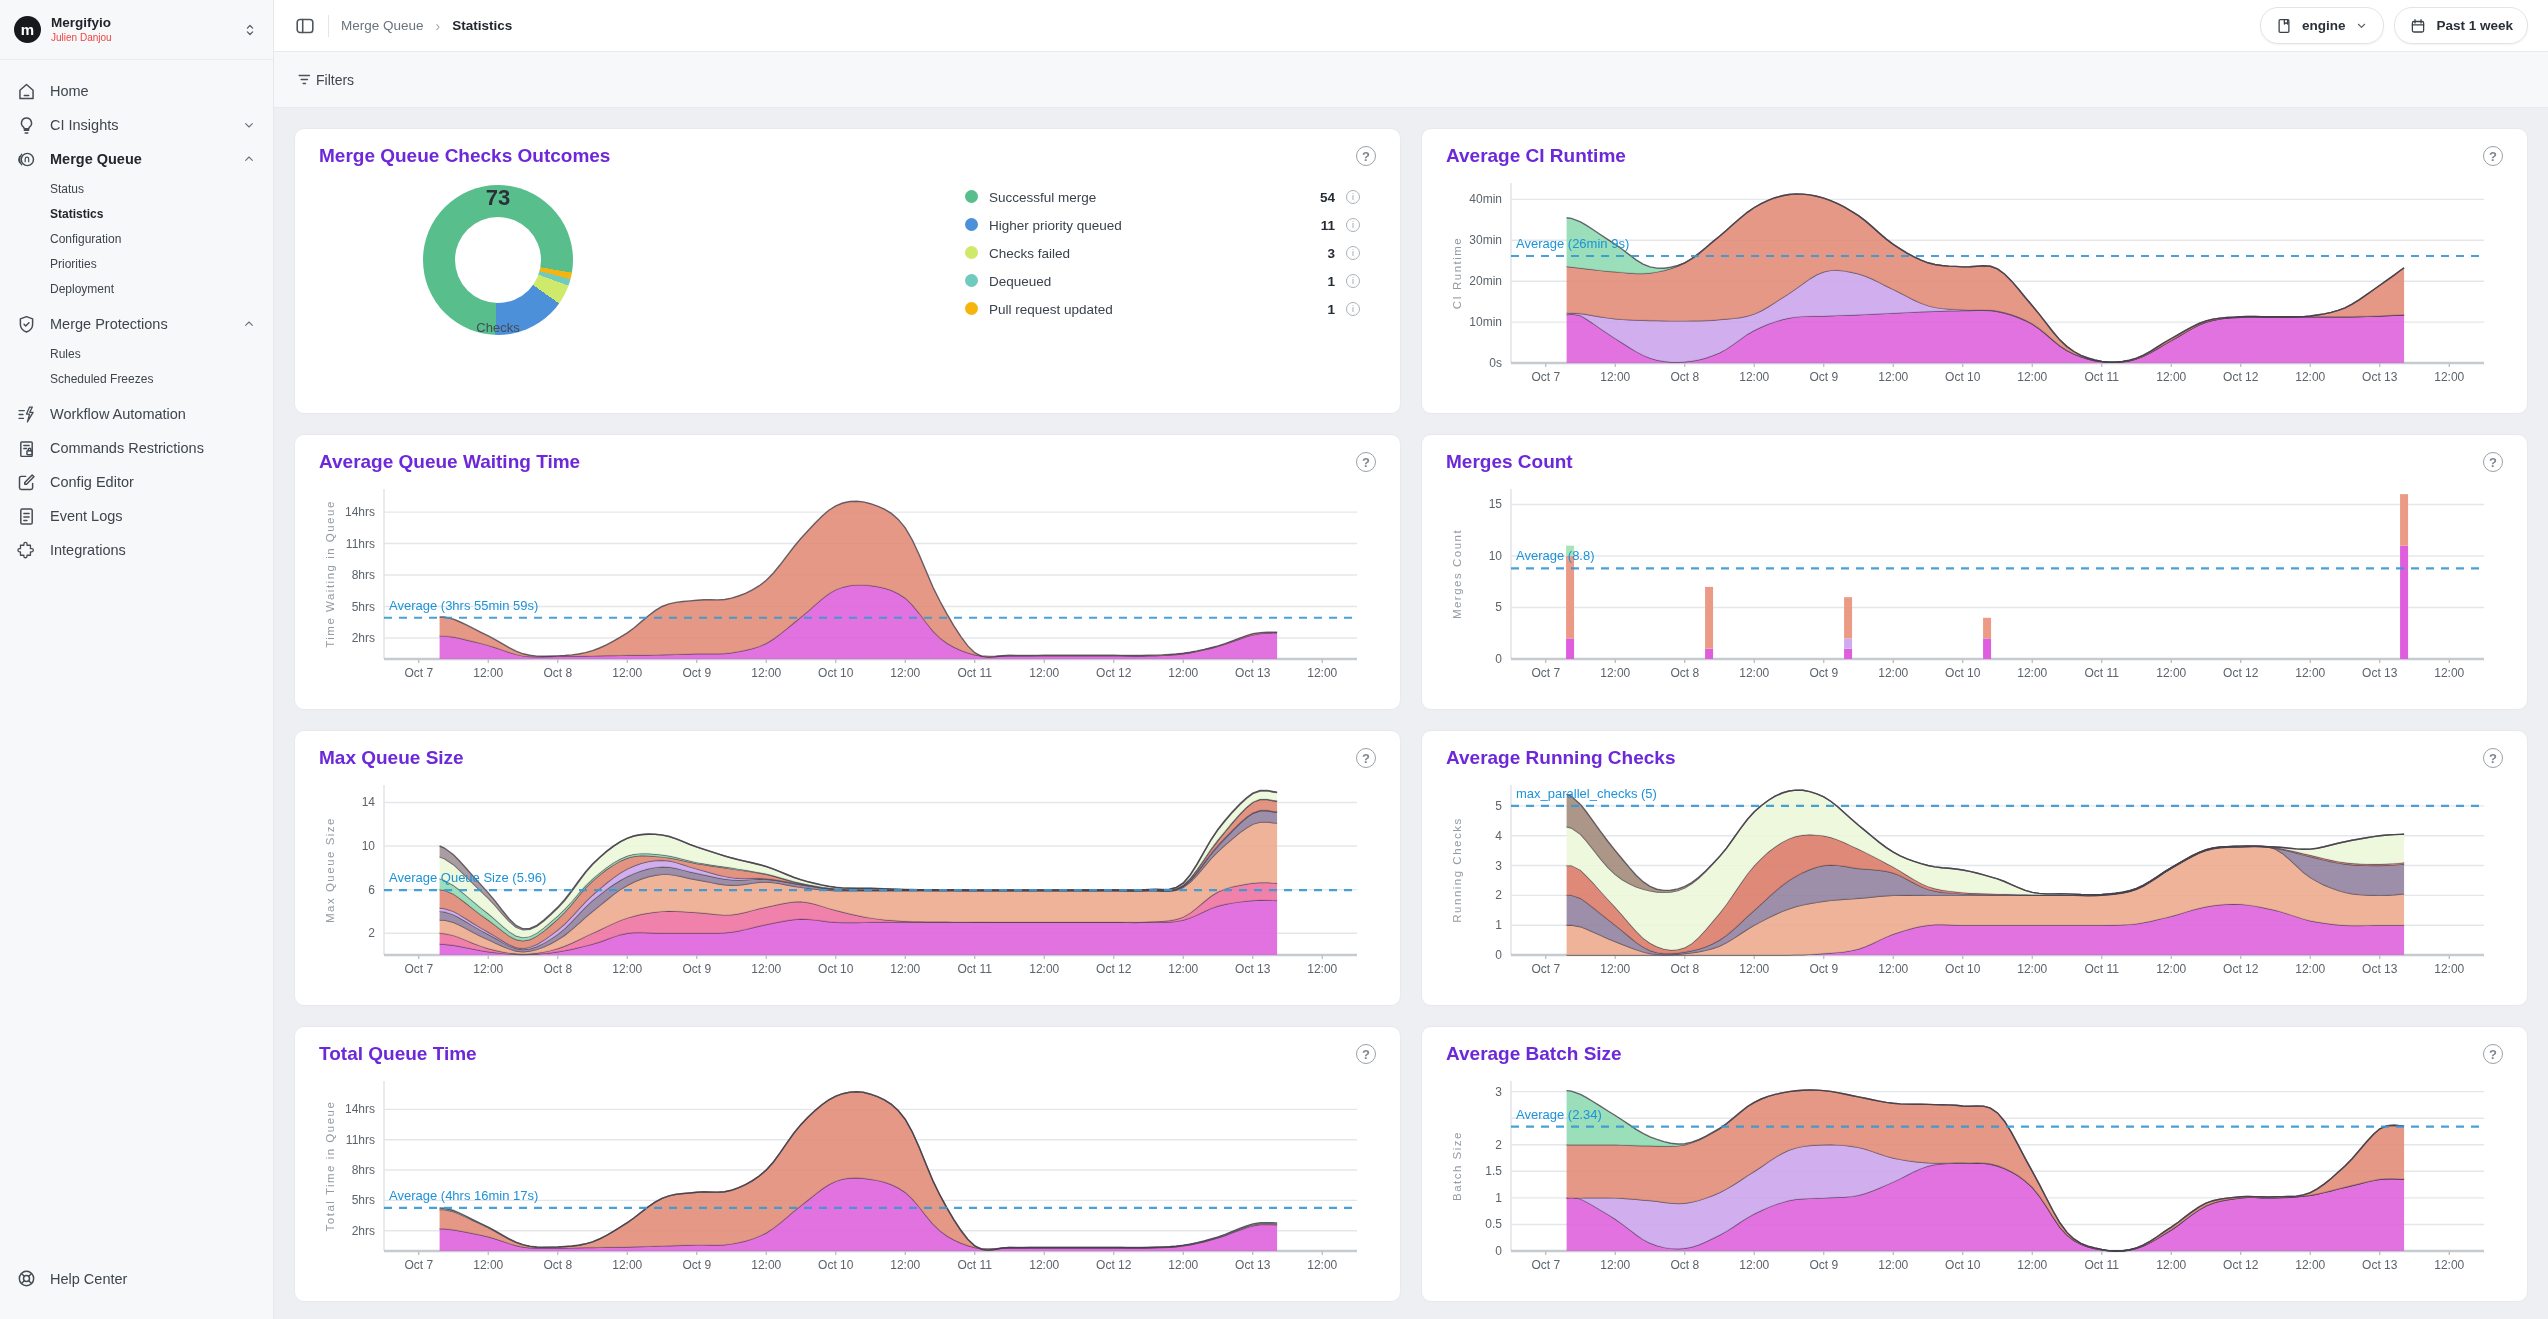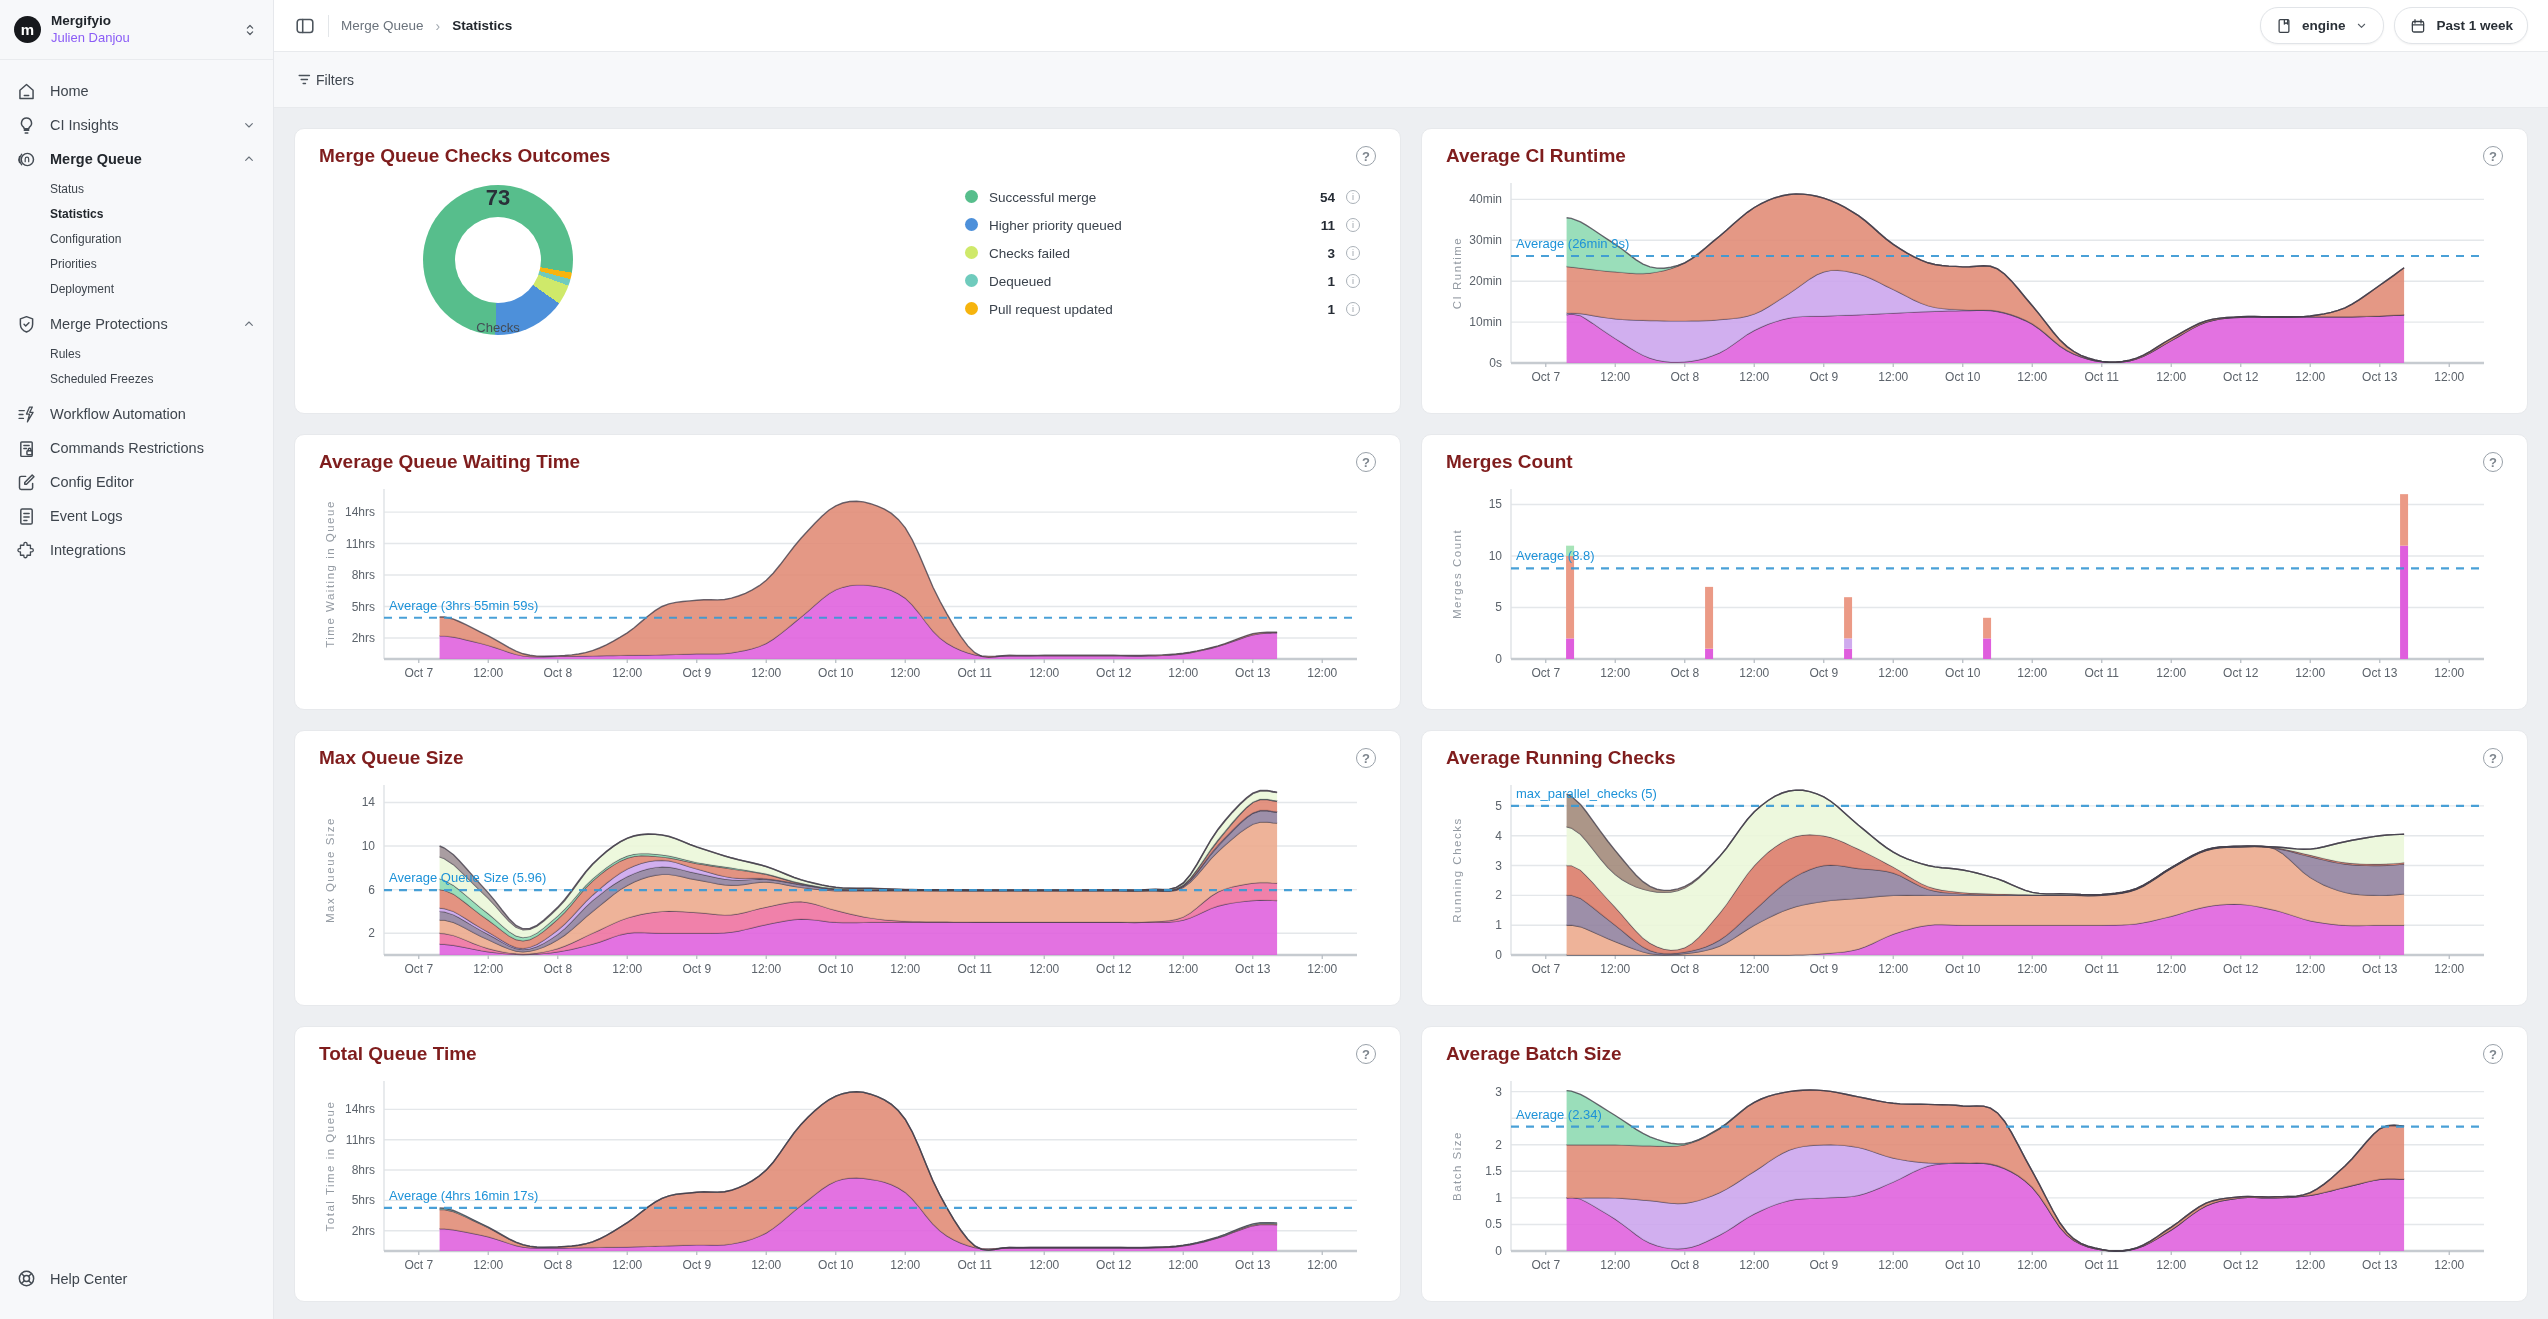--- a/index.html
+++ b/index.html
@@ -5,21 +5,21 @@
   *{box-sizing:border-box;margin:0;padding:0}
   html,body{width:2548px;height:1319px;overflow:hidden}
   body{font-family:"Liberation Sans",sans-serif;background:#edeff2;display:flex;color:#22272e}
 
   
   .sidebar{width:274px;min-width:274px;background:#f7f8fa;border-right:1px solid #e6e8ec;display:flex;flex-direction:column;height:100%}
   .org{height:60px;display:flex;align-items:center;padding:0 14px;border-bottom:1px solid #e9ebee;gap:10px}
   .logo{width:27px;height:27px;border-radius:50%;background:#17191d;color:#fff;display:flex;align-items:center;justify-content:center;font-weight:700;font-size:15px}
   .org-names{flex:1;line-height:1.25}
   .org-name{font-size:13.5px;font-weight:700;color:#20252b}
-  .org-user{font-size:13px;color:#8b5cf6}
+  .org-user{font-size:10px;color:#ef4444}
   .updown{width:18px;height:18px;color:#555c64}
   .nav{padding:14px 0;flex:1}
   .nav-item{display:flex;align-items:center;gap:13px;padding:6.5px 16px;font-size:14.5px;color:#3e454d;cursor:pointer}
   .nav-item .icon{width:21px;height:21px;color:#454c54;display:flex;flex:none}
   .nav-item .lbl{flex:1}
   .nav-item .chev{width:16px;height:16px;color:#6a727b}
   .nav-item.bold .lbl{font-weight:700;color:#23282e}
   .nav-sub{padding:5.5px 16px 5.5px 50px;font-size:12px;color:#3e454d;cursor:pointer}
   .nav-sub.active{font-weight:700;color:#1f242a}
   .sidebar-footer{padding:12px 16px 24px}
@@ -37,21 +37,21 @@
   .tb-btn{display:flex;align-items:center;gap:9px;height:37px;padding:0 14px;background:#fff;border:1px solid #e1e4e8;border-radius:18px;font-size:13.5px;font-weight:700;color:#2a3037;box-shadow:0 1px 2px rgba(0,0,0,.05);cursor:pointer}
   .tb-btn .bicon{width:18px;height:18px;color:#3a4148}
   .tb-btn .chev{width:15px;height:15px;color:#555c64}
   .filters-bar{height:56px;background:#f7f8fa;border-bottom:1px solid #e8eaed;display:flex;align-items:center;padding:0 22px;gap:1px;flex:none;cursor:pointer}
   .filters-bar .ficon{width:19px;height:19px;color:#4a525a}
   .filters-label{font-size:14px;color:#3f464e}
 
   .content{flex:1;padding:20px;display:grid;grid-template-columns:1fr 1fr;grid-template-rows:286px 276px 276px 276px;gap:20px;overflow:hidden}
   .card{background:#fff;border:1px solid #e7e9ec;border-radius:10px;overflow:hidden}
   .card-head{display:flex;justify-content:space-between;align-items:center;padding:16px 24px 2px}
-  .card-title{font-size:19px;font-weight:700;color:#7f1d1d}
+  .card-title{font-size:19px;font-weight:700;color:#6d28d9}
   .help{width:20px;height:20px;border:1.6px solid #99a1a9;border-radius:50%;color:#7e868e;font-size:13px;display:flex;align-items:center;justify-content:center;font-weight:700;cursor:pointer}
   .help::before{content:"?"}
   .chart-svg{display:block;margin:0 auto}
   svg text{font-family:"Liberation Sans",sans-serif}
 
   
   .donut-wrap{display:flex;align-items:center;padding:16px 40px 0 128px}
   .donut-box{position:relative;width:150px;height:150px}
   .donut{width:150px;height:150px;border-radius:50%;position:relative}
   .donut::after{content:"";position:absolute;inset:32px;background:#fff;border-radius:50%}

